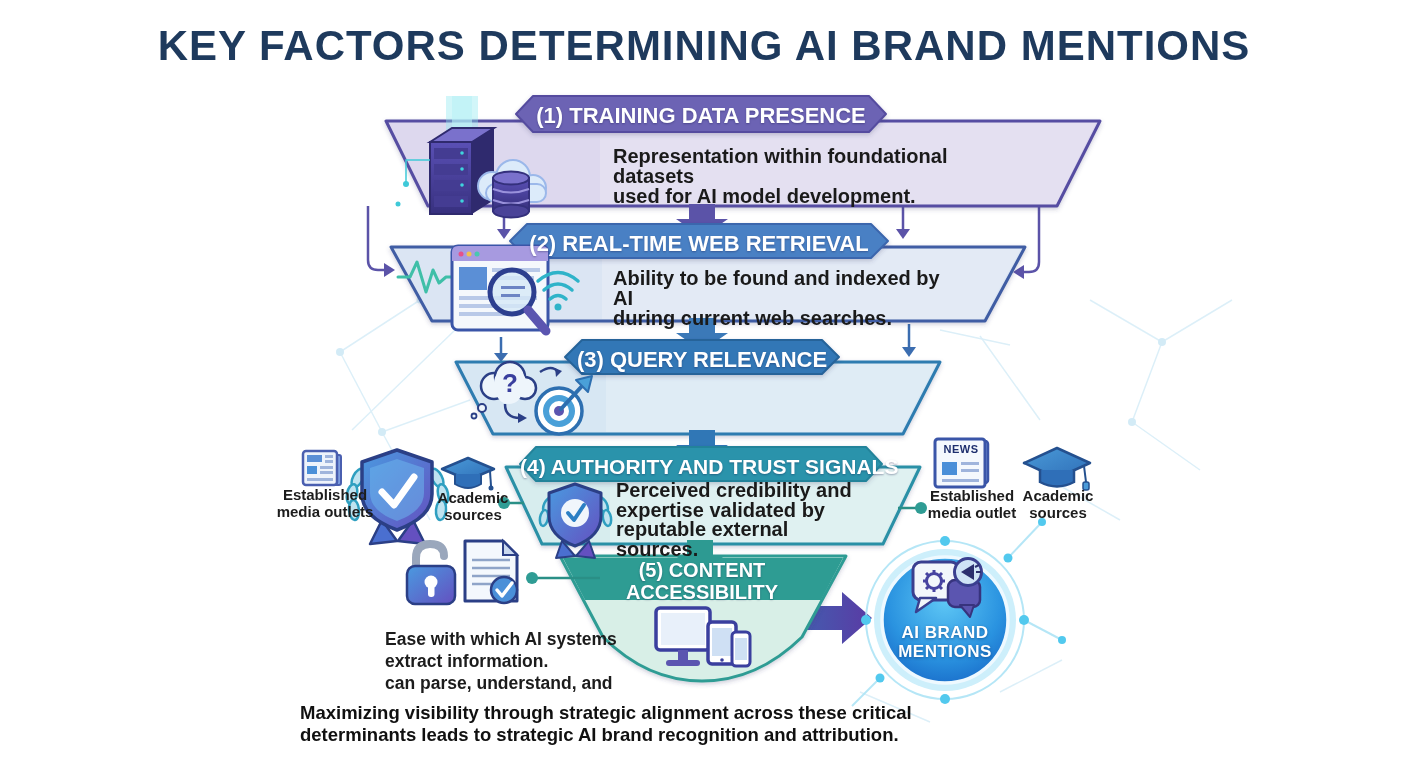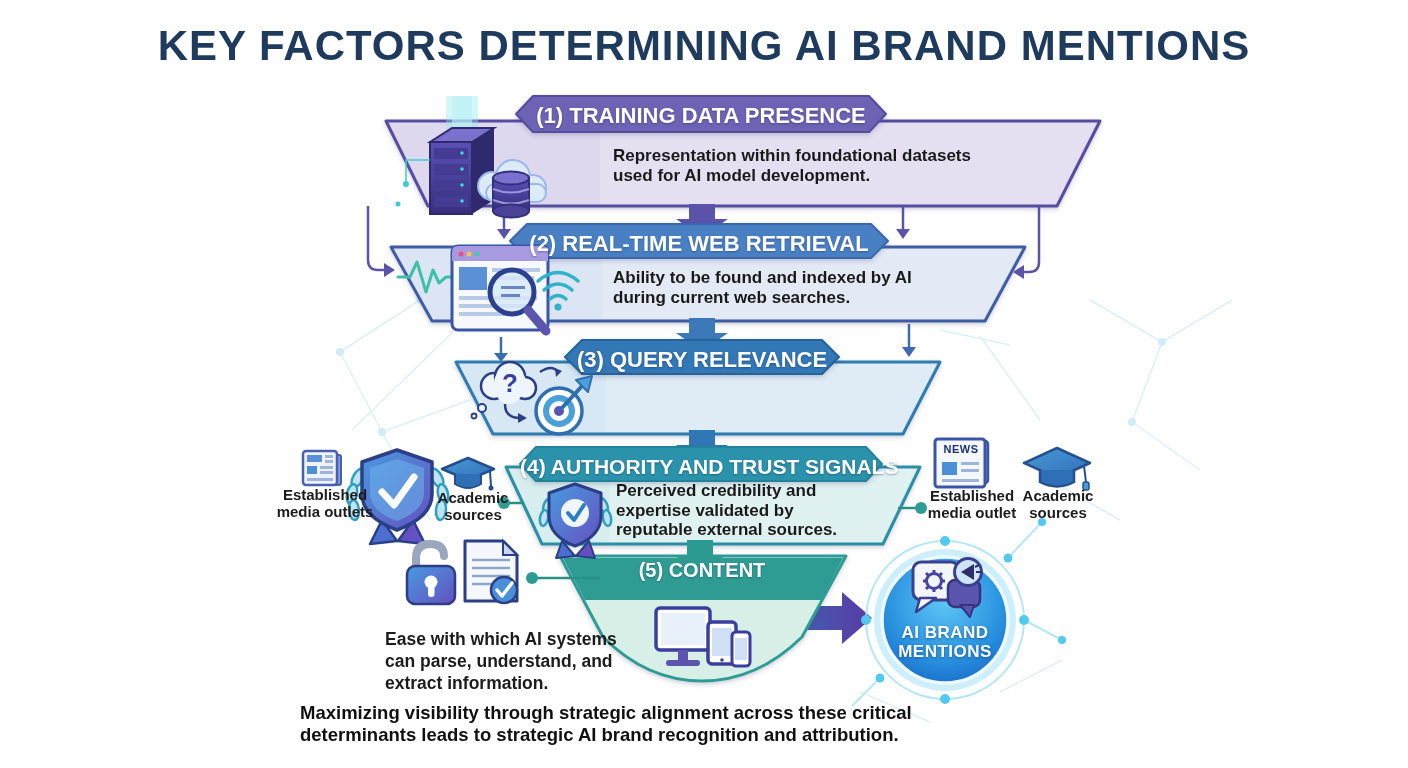--- a/index.html
+++ b/index.html
@@ -9,21 +9,21 @@
   svg{display:block;}
   .title{
     left:0;top:22px;width:1408px;text-align:center;
     font-size:42px;font-weight:700;letter-spacing:1px;color:#1e3a5d;
   }
   .banner-label{
     color:#ffffff;font-weight:700;text-align:center;line-height:30px;
     text-shadow:0 1px 2px rgba(20,20,70,.35);white-space:nowrap;
   }
   .desc{
-    color:#1a1a1a;font-weight:700;font-size:17px;line-height:20px;text-align:left;
+    color:#1a1a1a;font-weight:700;font-size:20px;line-height:20px;text-align:left;
   }
   .side-label{
     color:#1c1c1c;font-weight:700;font-size:15px;line-height:17px;text-align:center;
   }
   .ease-text{
     color:#1c1c1c;font-weight:700;font-size:17.5px;line-height:22px;text-align:left;
   }
   .result-label{
     color:#ffffff;font-weight:800;font-size:17px;line-height:19px;text-align:center;
     text-shadow:0 1px 3px rgba(0,40,100,.5);letter-spacing:.5px;
@@ -395,25 +395,26 @@
 
   <div class="abs banner-label" style="left:520px;top:452px;width:362px;font-size:21px">(4) AUTHORITY AND TRUST SIGNALS</div>
   <div class="abs desc" style="left:616px;top:481px;width:250px;line-height:19.5px">
     <div>Perceived credibility and</div>
     <div>expertise validated by</div>
     <div>reputable external sources.</div>
   </div>
 
   <div class="abs banner-label" style="left:585px;top:559px;width:234px;font-size:20px;line-height:22px">
     <div>(5) CONTENT</div>
+    <div>ACCESSIBILITY</div>
   </div>
   <div class="abs ease-text" style="left:385px;top:628px;width:235px">
     <div>Ease with which AI systems</div>
+    <div>extract information.</div>
     <div>can parse, understand, and</div>
-    <div>extract information.</div>
   </div>
 
   <div class="abs side-label" style="left:262px;top:486px;width:126px">
     <div>Established</div>
     <div>media outlets</div>
   </div>
   <div class="abs side-label" style="left:418px;top:489px;width:110px">
     <div>Academic</div>
     <div>sources</div>
   </div>

